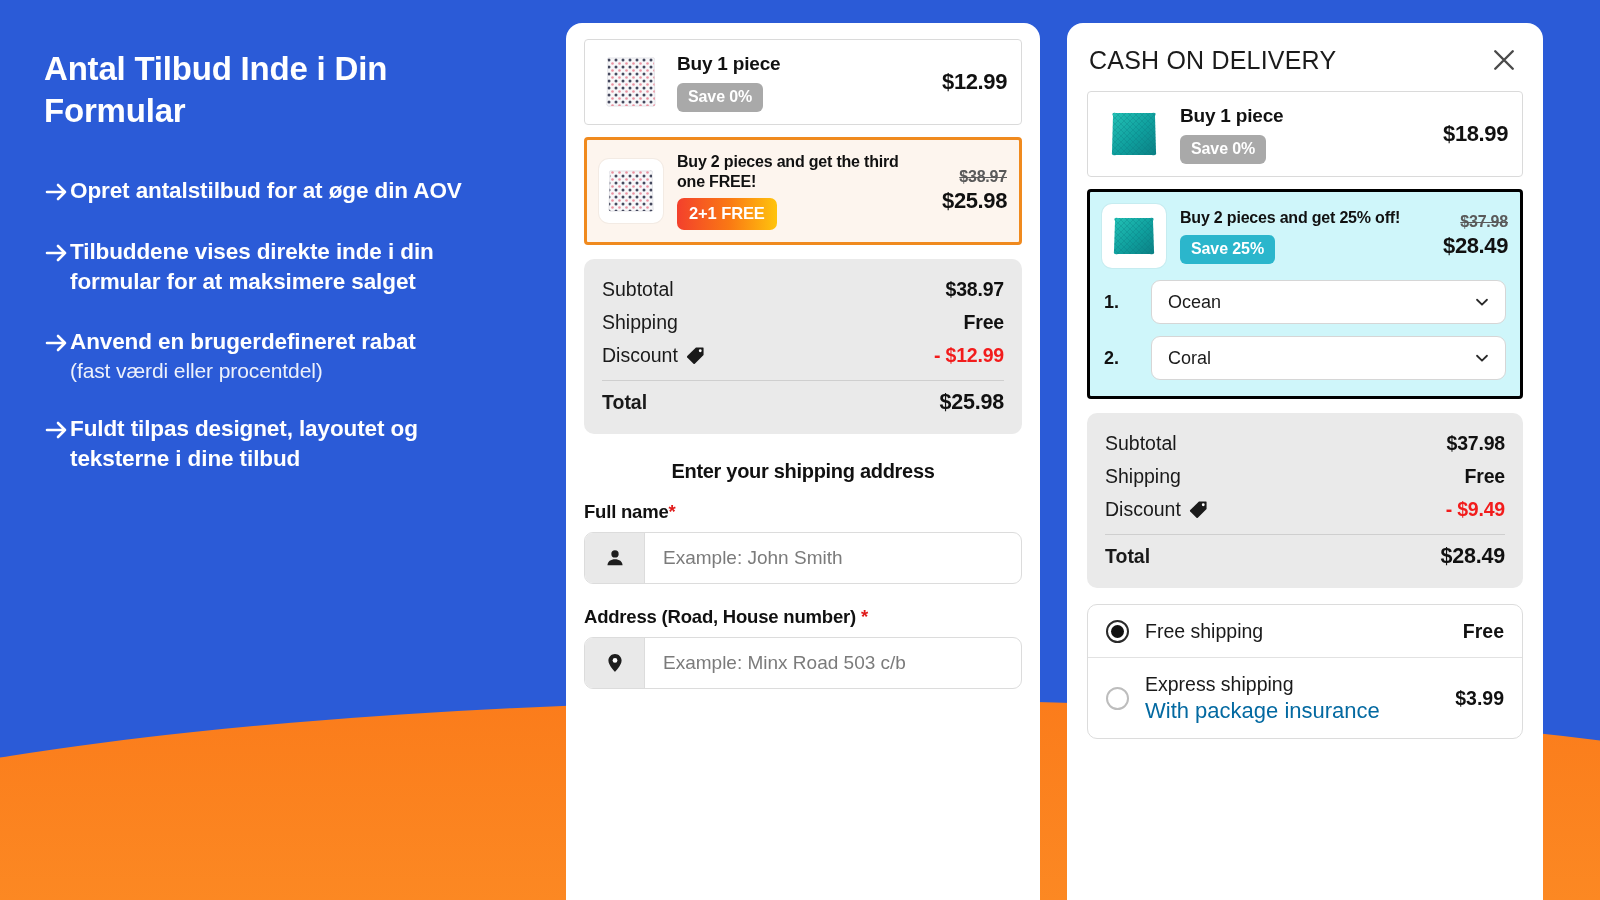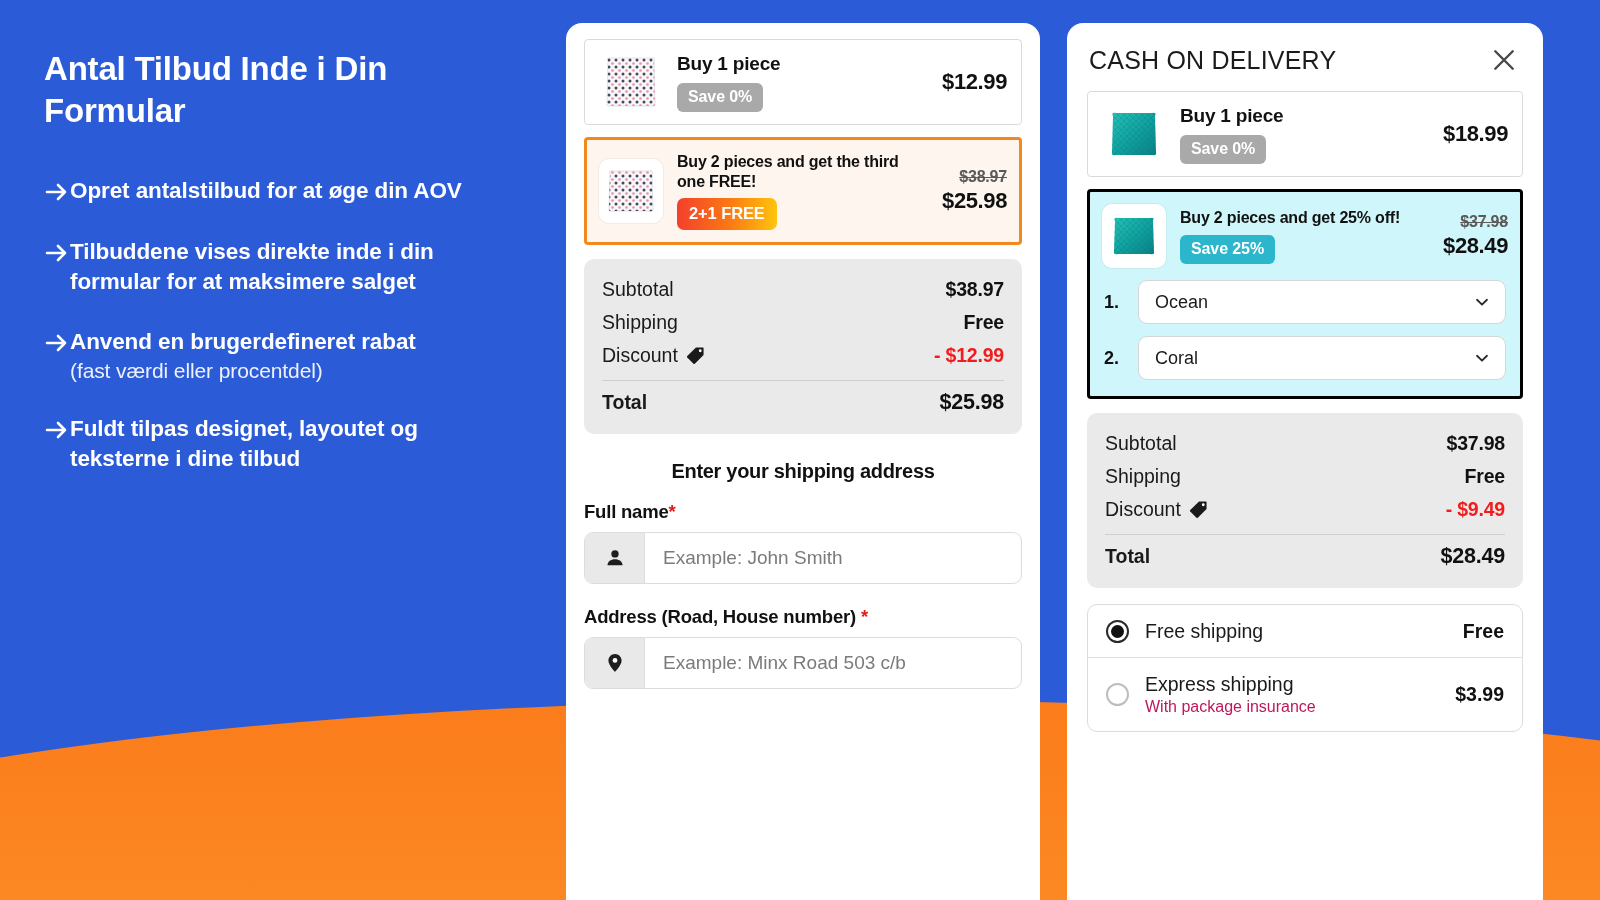--- a/index.html
+++ b/index.html
@@ -199,20 +199,21 @@
     height: 44px;
     background: #FFFFFF;
     border: 1px solid #D6D6D6;
     border-radius: 9px;
     display: flex;
     align-items: center;
     justify-content: space-between;
     padding: 0 14px 0 16px;
     font-size: 18px;
     color: #1B1B1B;
+    margin-left: 13px;
   }
   .chevron { color: #2A2A2A; display: flex; }
 
   
   .totals {
     background: #EAEAEA;
     border-radius: 10px;
     padding: 14px 18px 14px 18px;
     margin-top: 14px;
   }
@@ -336,21 +337,21 @@
   .radio.on { border-color: #2A2A2A; }
   .radio.on::after {
     content: "";
     position: absolute;
     left: 3px; top: 3px;
     width: 13px; height: 13px;
     border-radius: 50%;
     background: #111111;
   }
   .ship-label { flex: 1 1 auto; font-size: 19.5px; color: #1A1A1A; line-height: 1.25; }
-  .ship-label .sub { display: block; color: #be185d; font-size: 16px; }
+  .ship-label .sub { display: block; color: #0369a1; font-size: 22px; }
   .ship-price { font-size: 19.5px; font-weight: 700; color: #111111; white-space: nowrap; }
 </style>
 </head>
 <body>
 
 <div id="stage">
 
   <div class="wave"></div>
 
   <section class="promo">

